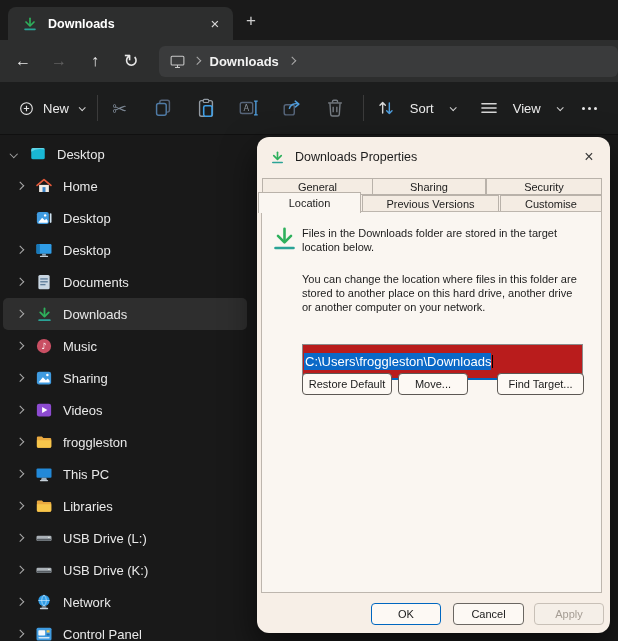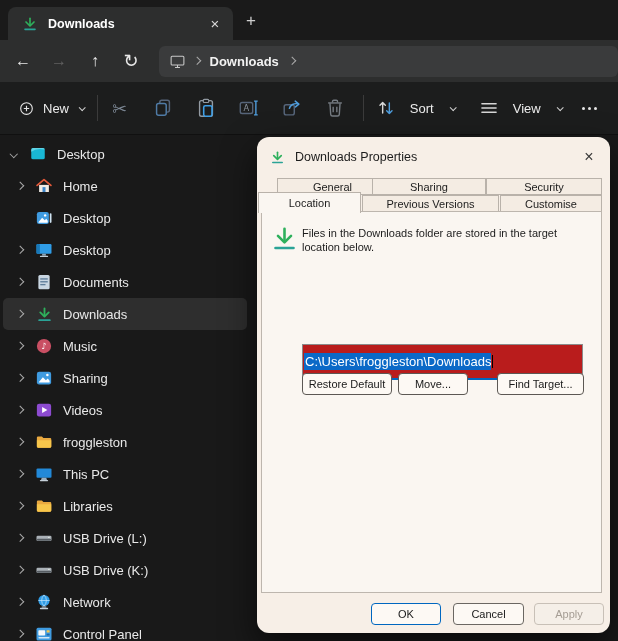--- a/index.html
+++ b/index.html
@@ -451,37 +451,38 @@
         <svg width="15" height="15" viewBox="0 0 24 24" fill="none">
           <path d="M12 3.5 V13.5" stroke="#2eb05c" stroke-width="2.6" stroke-linecap="round"></path>
           <path d="M6 9 L12 15 L18 9" stroke="#2eb05c" stroke-width="2.6" stroke-linecap="round" stroke-linejoin="round"></path>
           <path d="M4.5 20 H19.5" stroke="#2aa396" stroke-width="2.6" stroke-linecap="round"></path>
         </svg>
       </span>
       <span class="dlg-title-text">Downloads Properties</span>
     </div>
     <div class="dlg-close">×</div>
 
-    <div class="dtab r1" style="left:20px; width:111px;">General</div>
+    <div class="dtab r1" style="left:5px; width:111px;">General</div>
     <div class="dtab r1" style="left:115px; width:114px;">Sharing</div>
     <div class="dtab r1" style="left:229px; width:116px;">Security</div>
 
     <div class="dtab r2 active" style="left:1px; width:103px;">Location</div>
     <div class="dtab r2" style="left:105px; width:137px;">Previous Versions</div>
     <div class="dtab r2" style="left:243px; width:102px;">Customise</div>
 
     <div class="panel">
       <span class="pn-icon">
         <svg width="27" height="27" viewBox="0 0 24 24" fill="none">
           <path d="M12 2.5 V13" stroke="#2eb05c" stroke-width="2.3" stroke-linecap="round"></path>
           <path d="M6.2 8.8 L12 14.6 L17.8 8.8" stroke="#2eb05c" stroke-width="2.3" stroke-linecap="round" stroke-linejoin="round"></path>
           <path d="M4 19.5 H20" stroke="#2aa396" stroke-width="2.3" stroke-linecap="round"></path>
         </svg>
       </span>
       <div class="pn-intro">Files in the Downloads folder are stored in the target location below.</div>
+      <div class="pn-desc">You can change the location where files in this folder are stored to another place on this hard drive, another drive or another computer on your network.</div>
 
       <div class="pn-input">
         <span class="selection">C:\Users\froggleston\Downloads</span>
         <span class="caret-bar"></span>
       </div>
 
       <div class="win-btn b-restore">Restore Default</div>
       <div class="win-btn b-move">Move...</div>
       <div class="win-btn b-find">Find Target...</div>
     </div>

